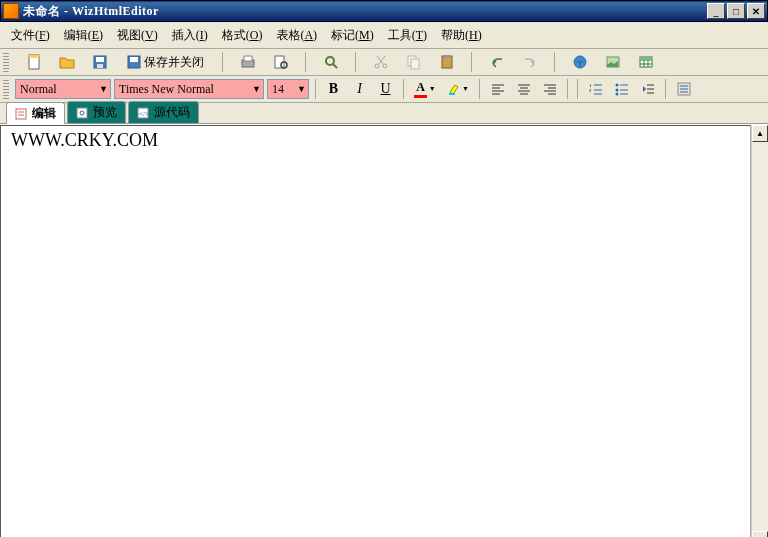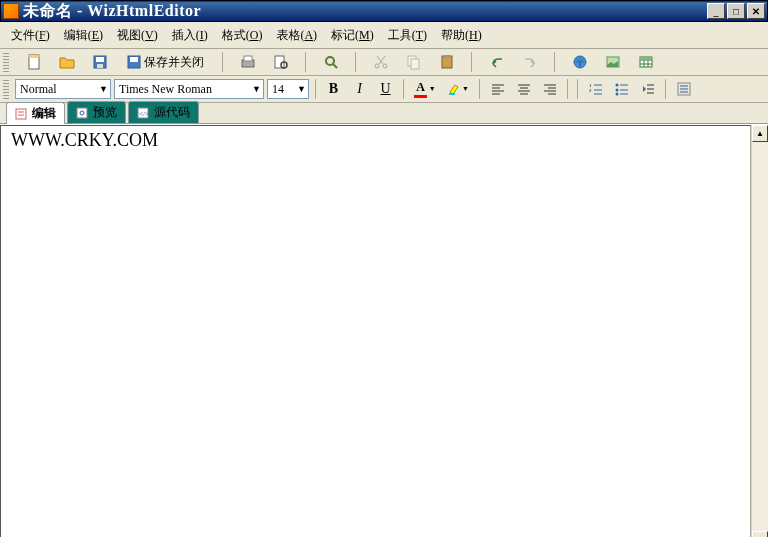--- a/index.html
+++ b/index.html
@@ -1,31 +1,31 @@
 <!DOCTYPE html>
 <html><head>
 <meta charset="utf-8">
 <style>
 * { margin:0; padding:0; box-sizing:border-box; font-family:"SimSun","宋体",serif; }
 body { width:768px; height:537px; background:#ece9d8; overflow:hidden; font-size:12px; }
 .titlebar { height:22px; background:linear-gradient(#0a246a,#3a6ea5 8%,#0a246a); color:#fff; display:flex; align-items:center; padding:0 2px; font-weight:bold; border:1px solid #001; }
 .titlebar .icon { width:16px; height:16px; background:linear-gradient(135deg,#ffa500,#ff6b00); margin-right:4px; border:1px solid #884400; }
-.titlebar .title { flex:1; font-size:16px; letter-spacing:0.5px; }
+.titlebar .title { flex:1; font-size:12px; letter-spacing:0.5px; }
 .winbtns { display:flex; gap:2px; }
 .winbtn { width:18px; height:16px; background:#d4d0c8; border:1px solid #404040; border-top-color:#fff; border-left-color:#fff; display:flex; align-items:center; justify-content:center; font-size:10px; cursor:pointer; color:#000; font-weight:bold; }
 .menubar { height:20px; background:#ece9d8; display:flex; align-items:center; padding:13px 4px; border-bottom:1px solid #aca899; }
 .menuitem { padding:2px 7px; cursor:pointer; }
 .menuitem .h { text-decoration:underline; }
 .toolbar { background:#ece9d8; border-bottom:1px solid #aca899; display:flex; align-items:center; padding:2px 3px; gap:10px; height:27px; }
 .grip { width:6px; height:20px; background:repeating-linear-gradient(0deg,#999 0 1px,transparent 1px 3px); margin-right:3px; cursor:move; }
 .tbtn { width:23px; height:23px; display:flex; align-items:center; justify-content:center; cursor:pointer; border:1px solid transparent; }
 .tbar-text { padding:0 4px; cursor:pointer; display:flex; align-items:center; height:23px; border:1px solid transparent; }
 .sep { width:1px; height:20px; background:#aca899; margin:0 3px; }
 .fmtbar { background:#ece9d8; border-bottom:1px solid #aca899; display:flex; align-items:center; padding:2px 3px; gap:3px; height:27px; }
-.combo { background:#ffffff; border:1px solid #7f9db9; height:20px; display:flex; align-items:center; padding:0 2px 0 4px; cursor:pointer; font-family:"Times New Roman",serif; font-size:12px; }
+.combo { background:#fca5a5; border:1px solid #7f9db9; height:20px; display:flex; align-items:center; padding:0 2px 0 4px; cursor:pointer; font-family:"Times New Roman",serif; font-size:12px; }
 .combo .caret { margin-left:auto; font-size:9px; color:#000; padding-left:3px; }
 .tabbar { height:21px; background:#ece9d8; display:flex; align-items:flex-end; padding:0 6px; border-bottom:1px solid #919b9c; }
 .tab { background:#0f766e; border:1px solid #919b9c; border-bottom:none; padding:2px 8px; margin-right:2px; cursor:pointer; display:flex; align-items:center; gap:3px; border-radius:3px 3px 0 0; font-size:12px; }
 .tab.active { background:#fff; position:relative; top:1px; font-weight:bold; }
 .tabicon { width:14px; height:12px; }
 .editor-wrap { display:flex; height:424px; border-top:1px solid #fff; }
 .editor { flex:1; background:#fff; padding:4px 10px; font-family:"Times New Roman",serif; font-size:18px; overflow:auto; border:1px inset #aca899; }
 .vscroll { width:17px; background:#ece9d8; border-left:1px solid #d4d0c8; display:flex; flex-direction:column; }
 .sbtn { height:17px; background:#ece9d8; border:1px solid #fff; border-right-color:#404040; border-bottom-color:#404040; display:flex; align-items:center; justify-content:center; font-size:8px; cursor:pointer; }
 .strack { flex:1; background:#f0ece0; }
@@ -161,21 +161,21 @@
     </div>
 </div>
 
 <div class="fmtbar">
   <div class="grip"></div>
   <div class="combo" style="width:96px">
       <span>Normal</span>
       <span class="caret">▼</span>
     </div>
   <div class="combo" style="width:150px">
-      <span>Times New Roman</span>
+      <span>Times New Normal</span>
       <span class="caret">▼</span>
     </div>
   <div class="combo" style="width:42px">
       <span>14</span>
       <span class="caret">▼</span>
     </div>
   <div class="sep"></div>
   <div class="tbtn" style="font-weight:bold;font-family:serif;font-size:14px">B</div>
   <div class="tbtn" style="font-style:italic;font-family:serif;font-size:14px">I</div>
   <div class="tbtn" style="text-decoration:underline;font-family:serif;font-size:14px">U</div>

